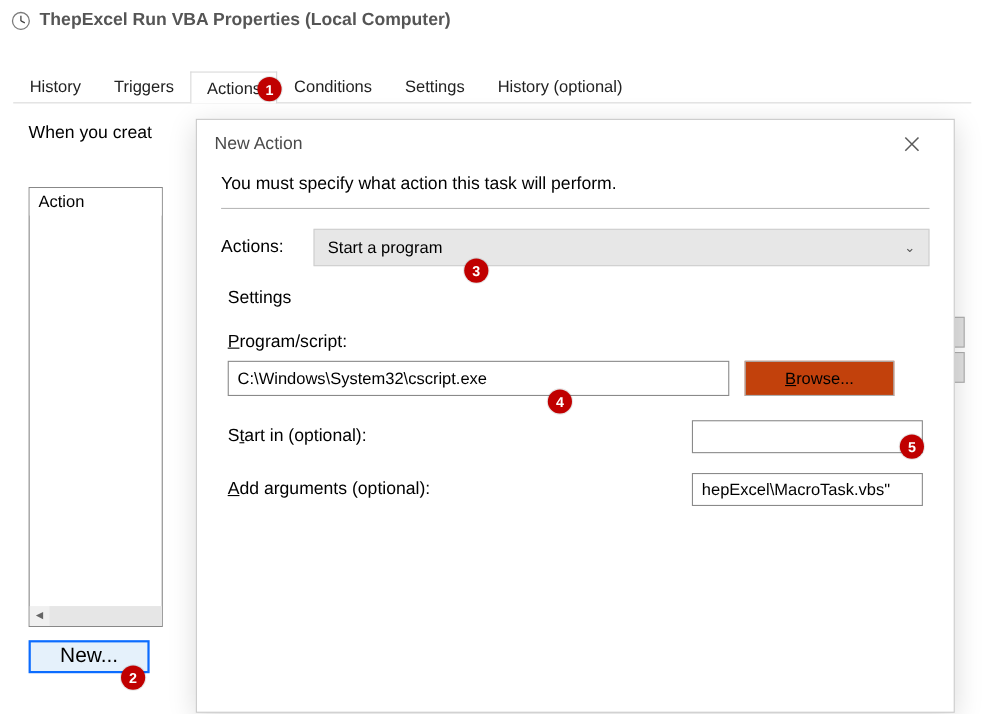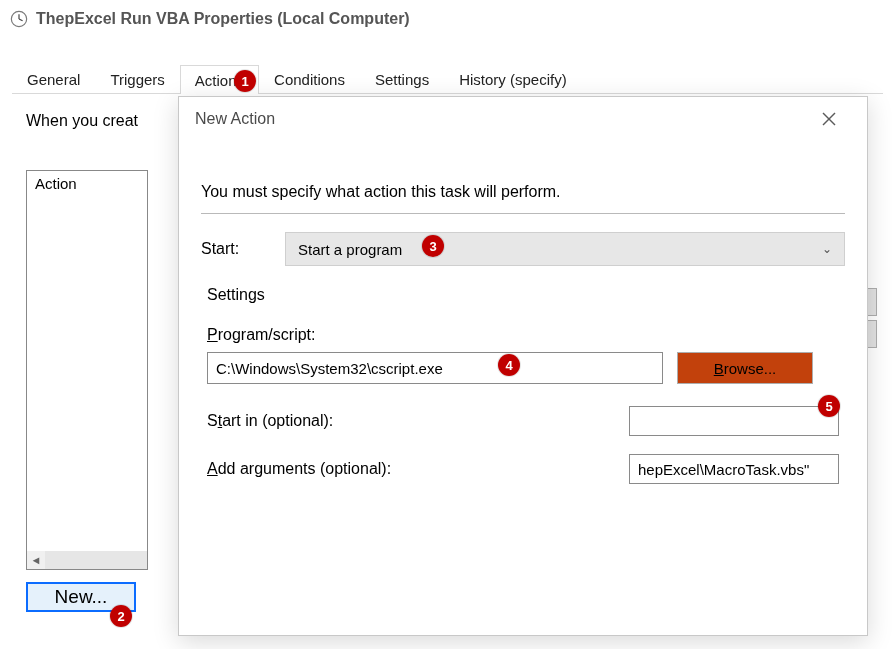--- a/index.html
+++ b/index.html
@@ -28,25 +28,25 @@
 
   
   .side-btn { position: absolute; right: 18px; width: 30px; height: 28px; background: #e1e1e1; border: 1px solid #adadad; display: flex; align-items: center; justify-content: center; }
   .side-btn.up { top: 288px; }
   .side-btn.down { top: 320px; }
   .tri { width: 0; height: 0; border-left: 5px solid transparent; border-right: 5px solid transparent; }
   .tri.up { border-bottom: 6px solid #555; }
   .tri.down { border-top: 6px solid #555; }
 
   
-  .modal { position: absolute; left: 178px; top: 96px; width: 690px; height: 540px; background: #fff; border: 1px solid #c8c8c8; box-shadow: 0 6px 24px rgba(0,0,0,.15); }
+  .modal { position: absolute; left: 178px; top: 108px; width: 690px; height: 540px; background: #fff; border: 1px solid #c8c8c8; box-shadow: 0 6px 24px rgba(0,0,0,.15); }
   .modal-titlebar { height: 44px; display: flex; align-items: center; padding: 0 16px; }
   .modal-title { flex: 1; font-size: 16px; color: #4a4a4a; }
   .close-x { width: 44px; height: 40px; display: flex; align-items: center; justify-content: center; color: #5b5b5b; font-size: 18px; }
-  .modal-body { padding: 6px 22px 0; margin-top: 36px; }
+  .modal-body { padding: 6px 22px 0; }
   .subhead { font-size: 16px; color: #000; margin-bottom: 12px; }
   .hr { height: 1px; background: #b9b9b9; margin-bottom: 18px; }
 
   .row { display: flex; align-items: center; gap: 16px; margin-bottom: 20px; }
   .row .label { width: 68px; font-size: 16px; }
   .dropdown { flex: 1; height: 34px; background: #e7e7e7; border: 1px solid #cfcfcf; display: flex; align-items: center; padding: 0 12px; position: relative; font-size: 15px; }
   .dropdown .chev { position: absolute; right: 12px; color: #555; font-size: 12px; }
 
   .fieldset-label { font-size: 16px; margin: 0 0 22px 6px; color: #000; }
 
@@ -75,26 +75,26 @@
       <svg viewBox="0 0 20 20">
           <circle cx="10" cy="10" r="8.5" fill="#fff" stroke="#7a7a7a" stroke-width="1.3"></circle>
           <line x1="10" y1="10" x2="10" y2="4.8" stroke="#444" stroke-width="1.3"></line>
           <line x1="10" y1="10" x2="14" y2="12" stroke="#444" stroke-width="1.3"></line>
         </svg>
     </span>
     <span class="parent-title">ThepExcel Run VBA Properties (Local Computer)</span>
   </div>
 
   <div class="tabstrip">
-    <div class="tab">General</div>
+    <div class="tab">History</div>
     <div class="tab">Triggers</div>
     <div class="tab active">Actions</div>
     <div class="tab">Conditions</div>
     <div class="tab">Settings</div>
-    <div class="tab">History (specify)</div>
+    <div class="tab">History (optional)</div>
   </div>
 
   <div class="parent-body">
     <div class="instruction">When you creat</div>
 
     <div class="action-list-box">
       <div class="action-list-header">Action</div>
       <div class="h-scroll">
         <div class="arrow">◄</div>
         <div class="track"></div>
@@ -121,21 +121,21 @@
           <line x1="13" y1="1" x2="1" y2="13" stroke="#5b5b5b" stroke-width="1.4"></line>
         </svg>
     </span>
   </div>
 
   <div class="modal-body">
     <div class="subhead">You must specify what action this task will perform.</div>
     <div class="hr"></div>
 
     <div class="row">
-      <span class="label">Start:</span>
+      <span class="label">Actions:</span>
       <div class="dropdown">
         <span>Start a program</span>
         <span class="chev">⌄</span>
       </div>
     </div>
 
     <div class="fieldset-label">Settings</div>
 
     <div class="inner">
       <div class="field-label"><span class="accesskey">P</span><span>rogram/script:</span></div>

